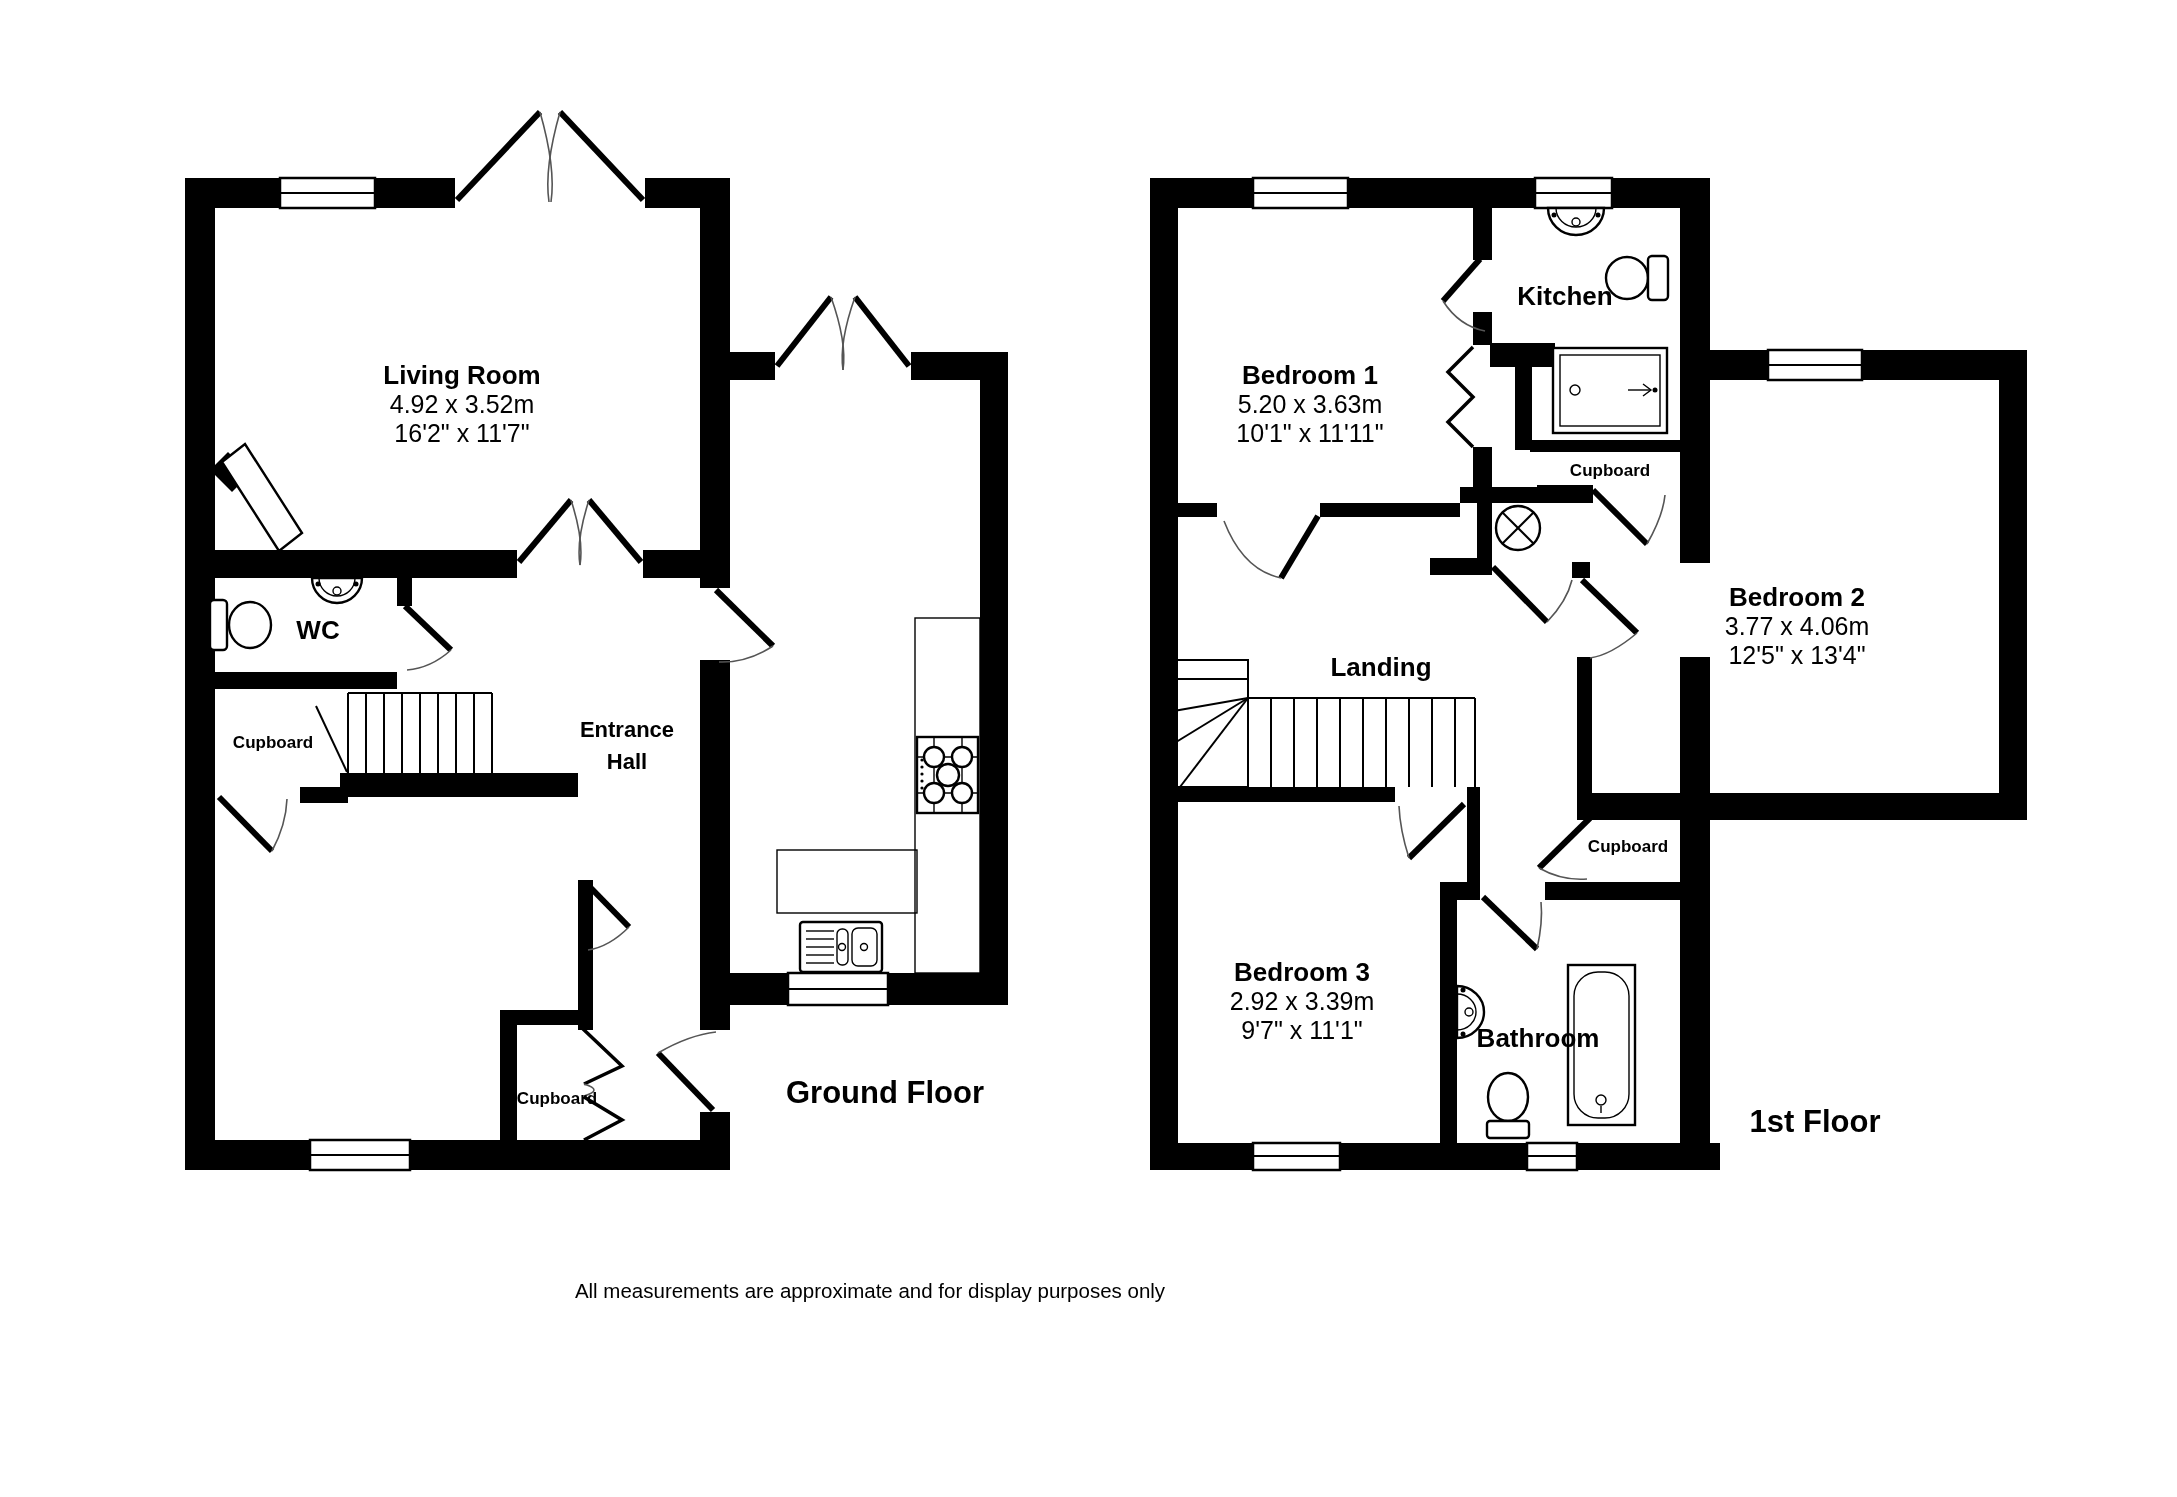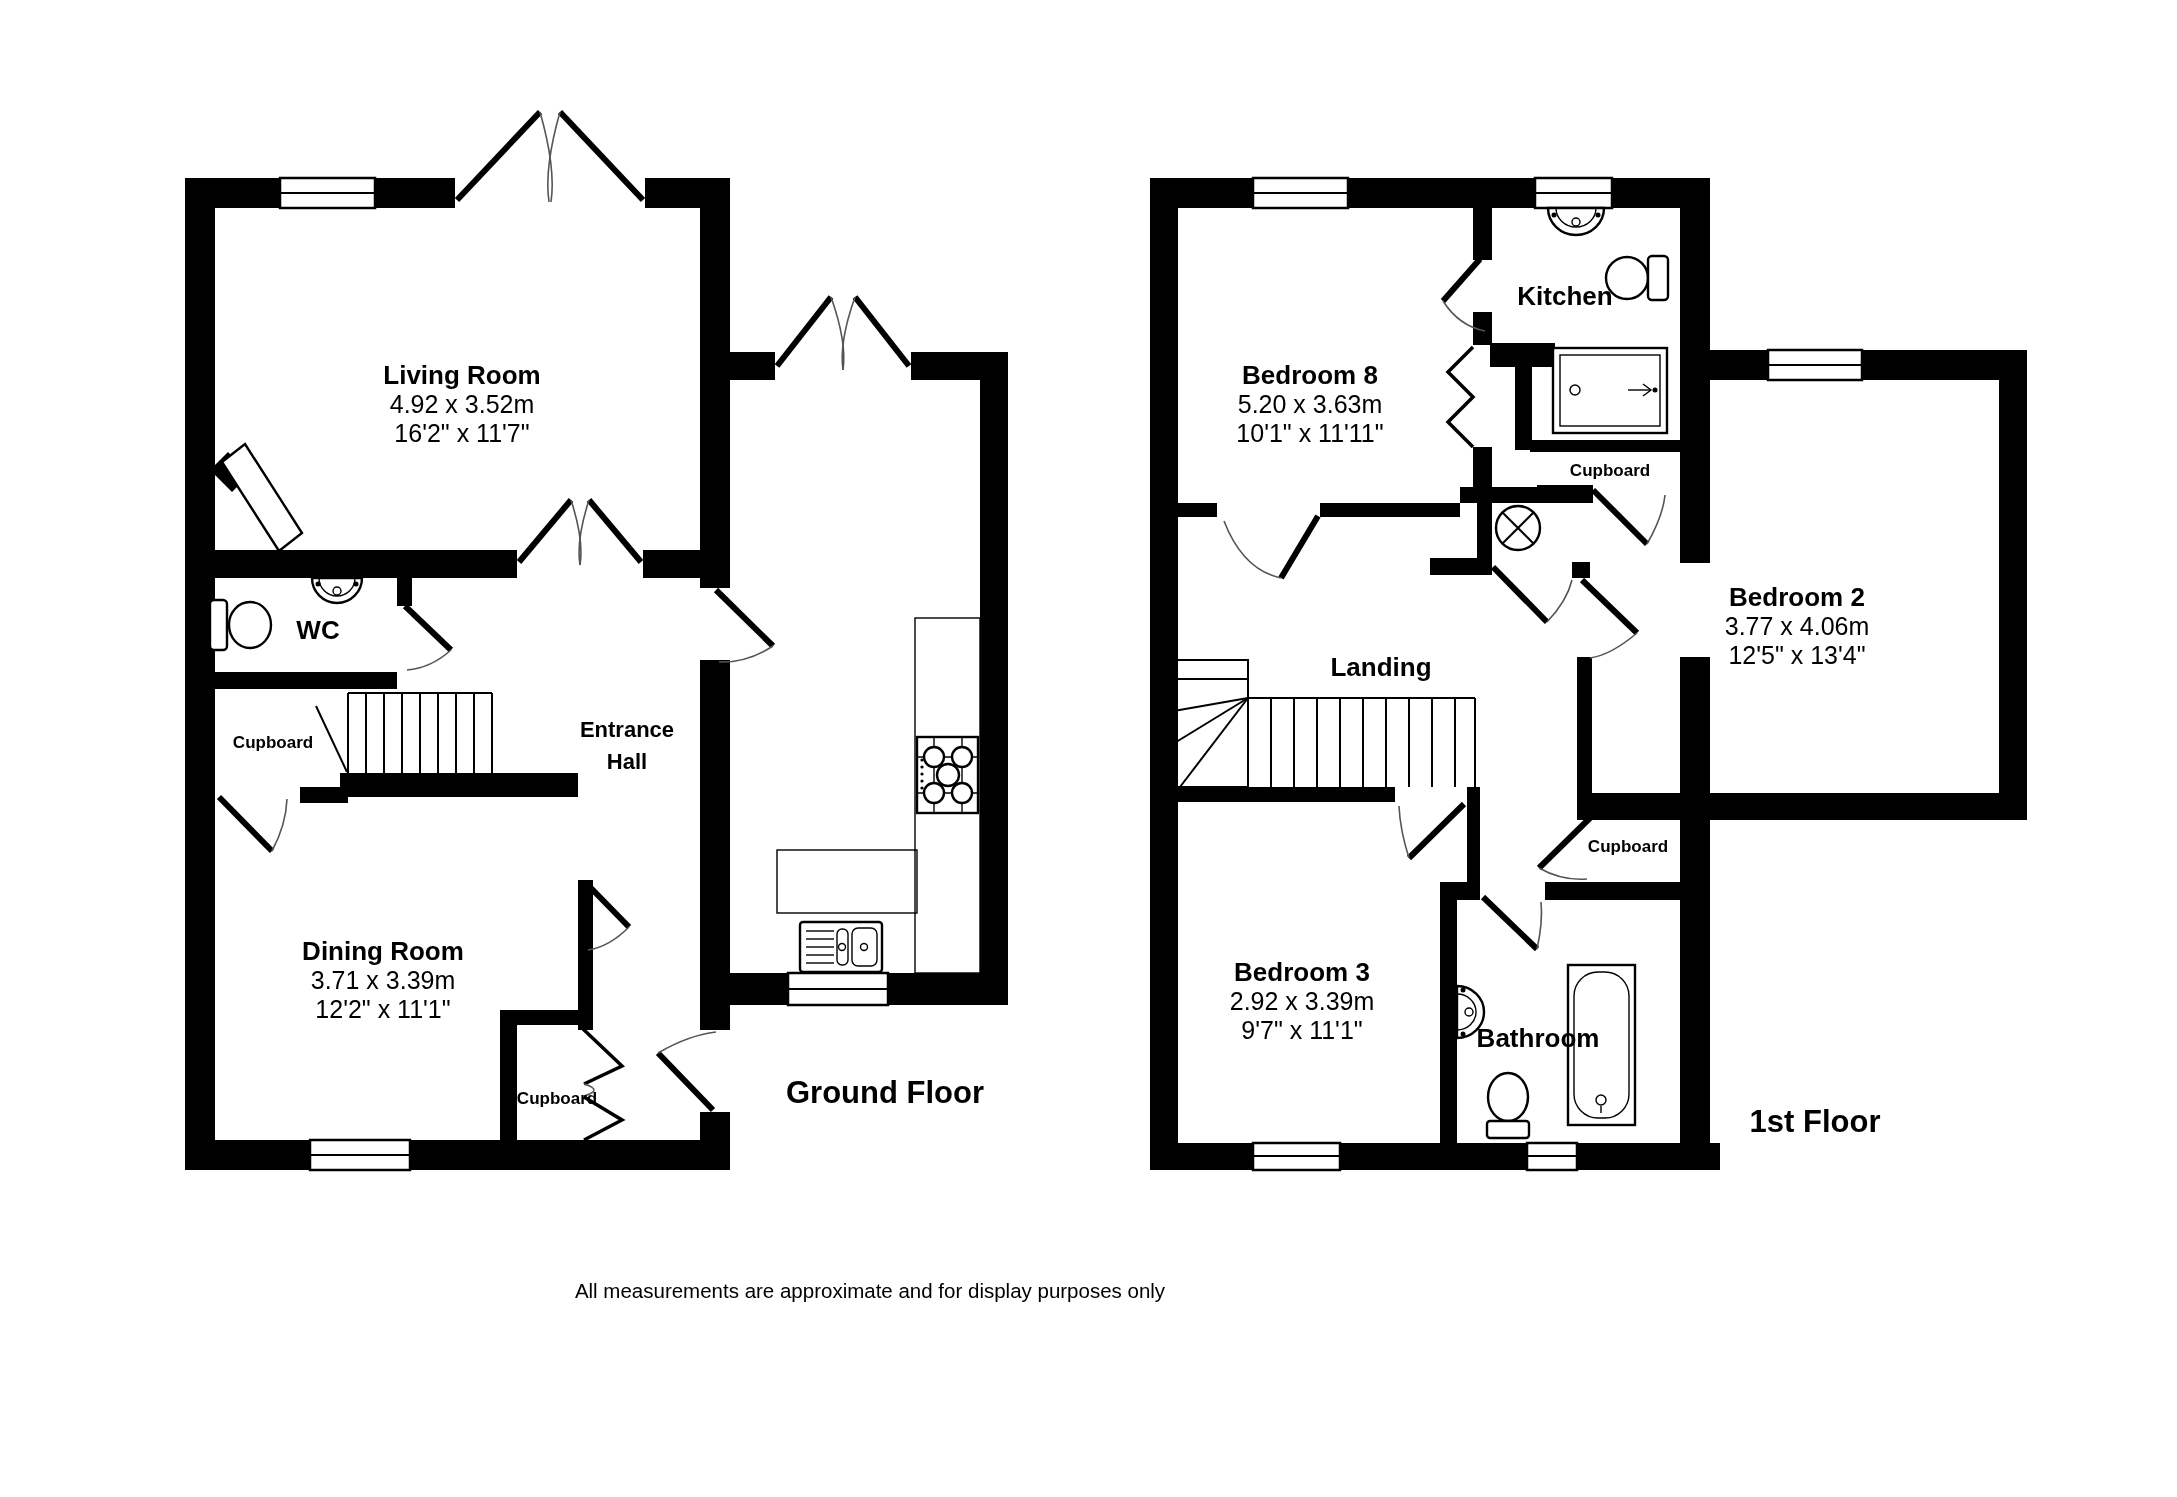--- a/index.html
+++ b/index.html
@@ -334,36 +334,31 @@
 
   <div class="lbl" style="left:273px;top:733px;">
     <span class="small-nm">Cupboard</span>
   </div>
 
   <div class="lbl" style="left:627px;top:714px;">
     <span class="hall-nm">Entrance</span>
     <span class="hall-nm">Hall</span>
   </div>
 
-  <div class="lbl" style="left:383px;top:937px;">
-    <span class="nm">Dining Room</span>
-    <span class="dim">3.71 x 3.39m</span>
-    <span class="dim">12'2" x 11'1"</span>
-  </div>
 
   <div class="lbl" style="left:557px;top:1089px;">
     <span class="small-nm">Cupboard</span>
   </div>
 
   <div class="lbl" style="left:885px;top:1076px;">
     <span class="floor-nm">Ground Floor</span>
   </div>
 
   <div class="lbl" style="left:1310px;top:361px;">
-    <span class="nm">Bedroom 8</span>
+    <span class="nm">Bedroom 1</span>
     <span class="dim">5.20 x 3.63m</span>
     <span class="dim">10'1" x 11'11"</span>
   </div>
 
   <div class="lbl" style="left:1565px;top:282px;">
     <span class="nm">Kitchen</span>
   </div>
 
   <div class="lbl" style="left:1610px;top:461px;">
     <span class="small-nm">Cupboard</span>

